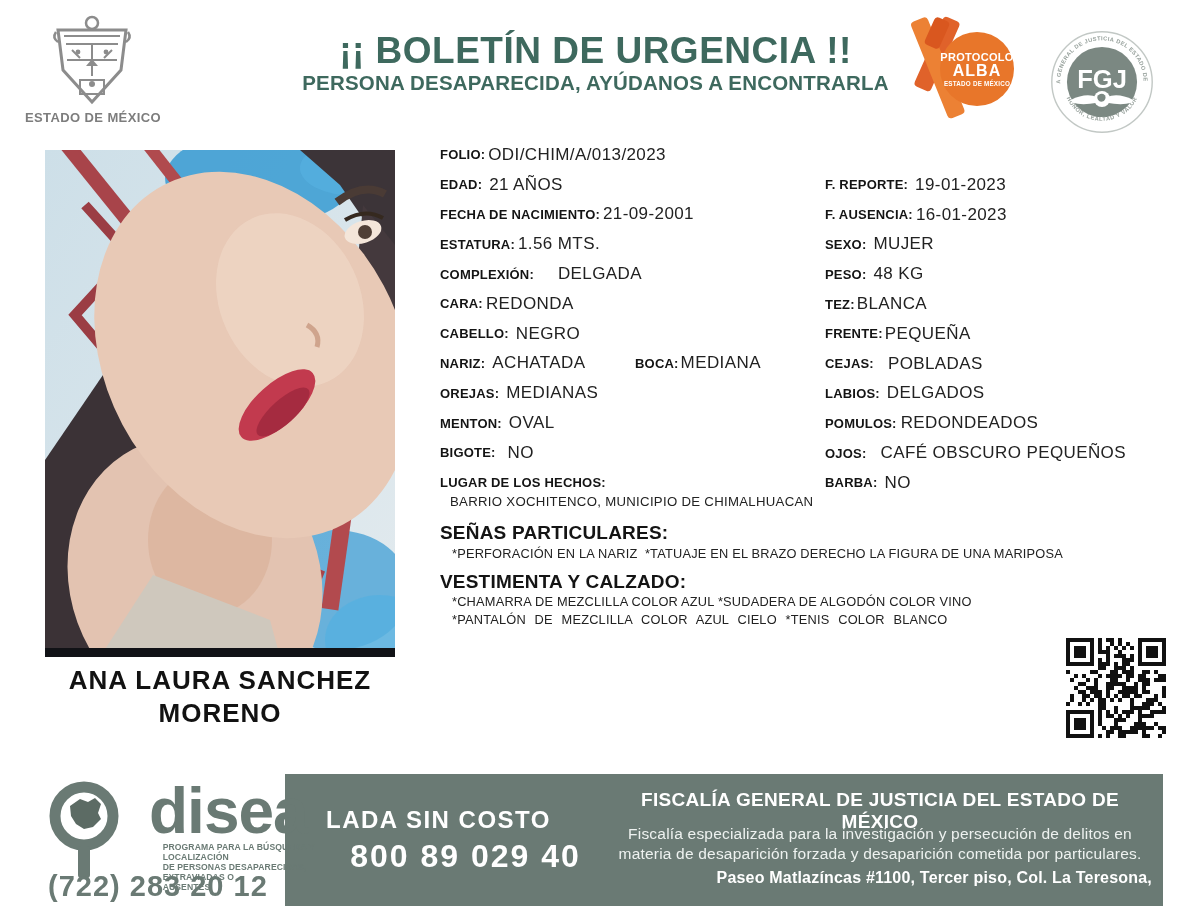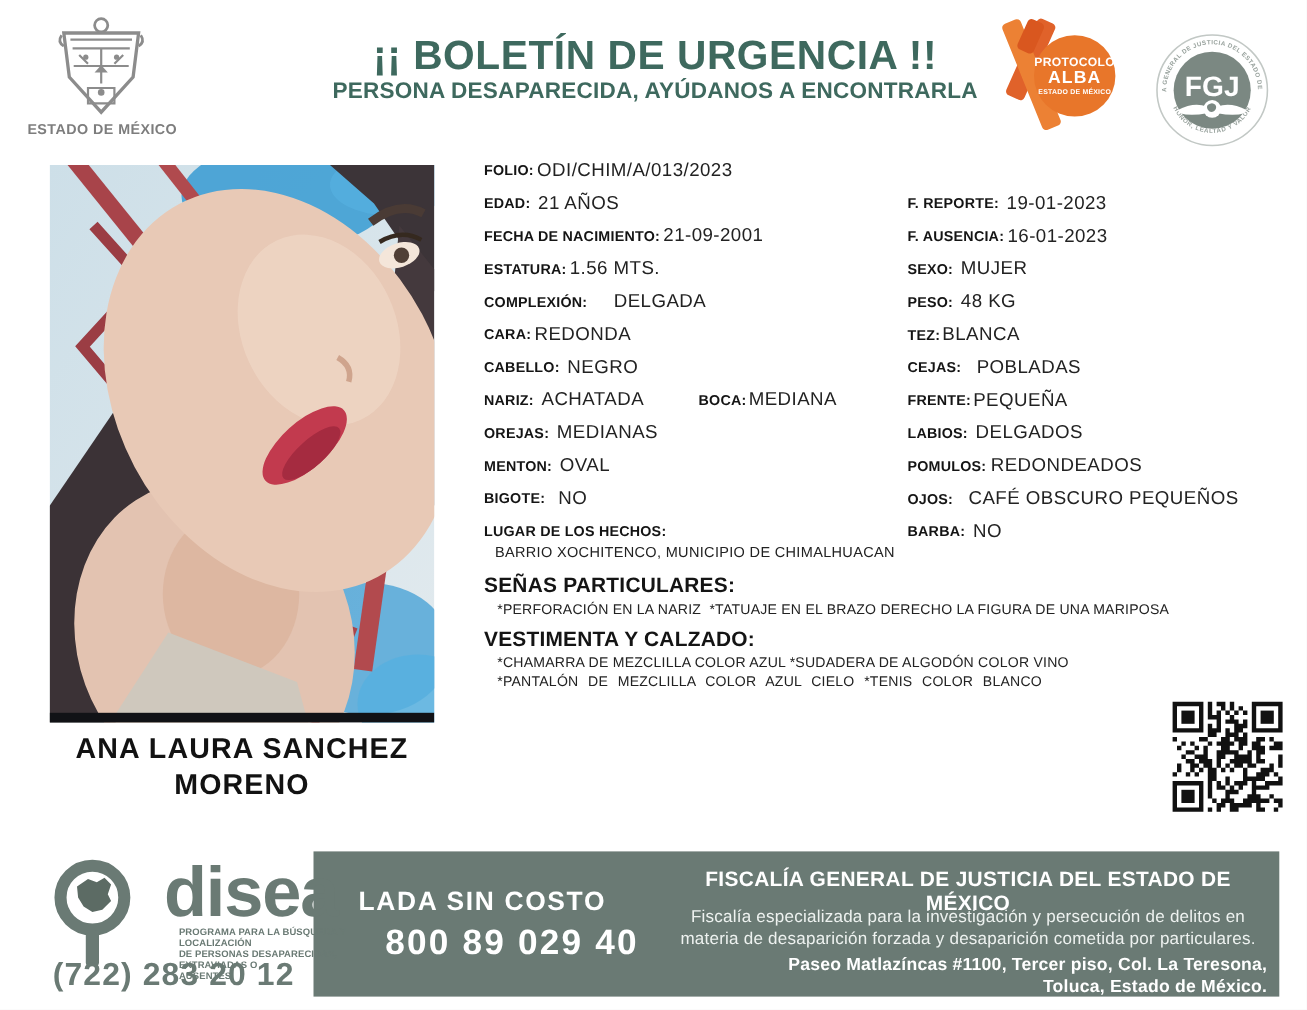--- a/index.html
+++ b/index.html
@@ -249,26 +249,26 @@
     </div>
     <div class="frow">
       <span class="flabel">PESO:</span>
       <span class="fvalue">48 KG</span>
     </div>
     <div class="frow">
       <span class="flabel">TEZ:</span>
       <span class="fvalue" style="margin-left:2px;text-align:right;">BLANCA</span>
     </div>
     <div class="frow">
+      <span class="flabel">FRENTE:</span>
+      <span class="fvalue" style="margin-left:2px;">PEQUEÑA</span>
+    </div>
+    <div class="frow">
       <span class="flabel">CEJAS:</span>
       <span class="fvalue" style="margin-left:14px;">POBLADAS</span>
-    </div>
-    <div class="frow">
-      <span class="flabel">FRENTE:</span>
-      <span class="fvalue" style="margin-left:2px;">PEQUEÑA</span>
     </div>
     <div class="frow">
       <span class="flabel">LABIOS:</span>
       <span class="fvalue">DELGADOS</span>
     </div>
     <div class="frow">
       <span class="flabel">POMULOS:</span>
       <span class="fvalue" style="margin-left:4px;">REDONDEADOS</span>
     </div>
     <div class="frow">
@@ -324,16 +324,15 @@
   <div class="lada-label">LADA SIN COSTO</div>
   <div class="lada-number">800 89 029 40</div>
 
   <div class="fgj-title">FISCALÍA GENERAL DE JUSTICIA DEL ESTADO DE MÉXICO</div>
   <div class="fgj-desc">
     <div>Fiscalía especializada para la investigación y persecución de delitos en</div>
     <div>materia de desaparición forzada y desaparición cometida por particulares.</div>
   </div>
   <div class="fgj-addr">
     <div>Paseo Matlazíncas #1100, Tercer piso, Col. La Teresona,</div>
-    <div>Toluca, Estado de México.</div>
   </div>
 
 </div>
 
 </body></html>

